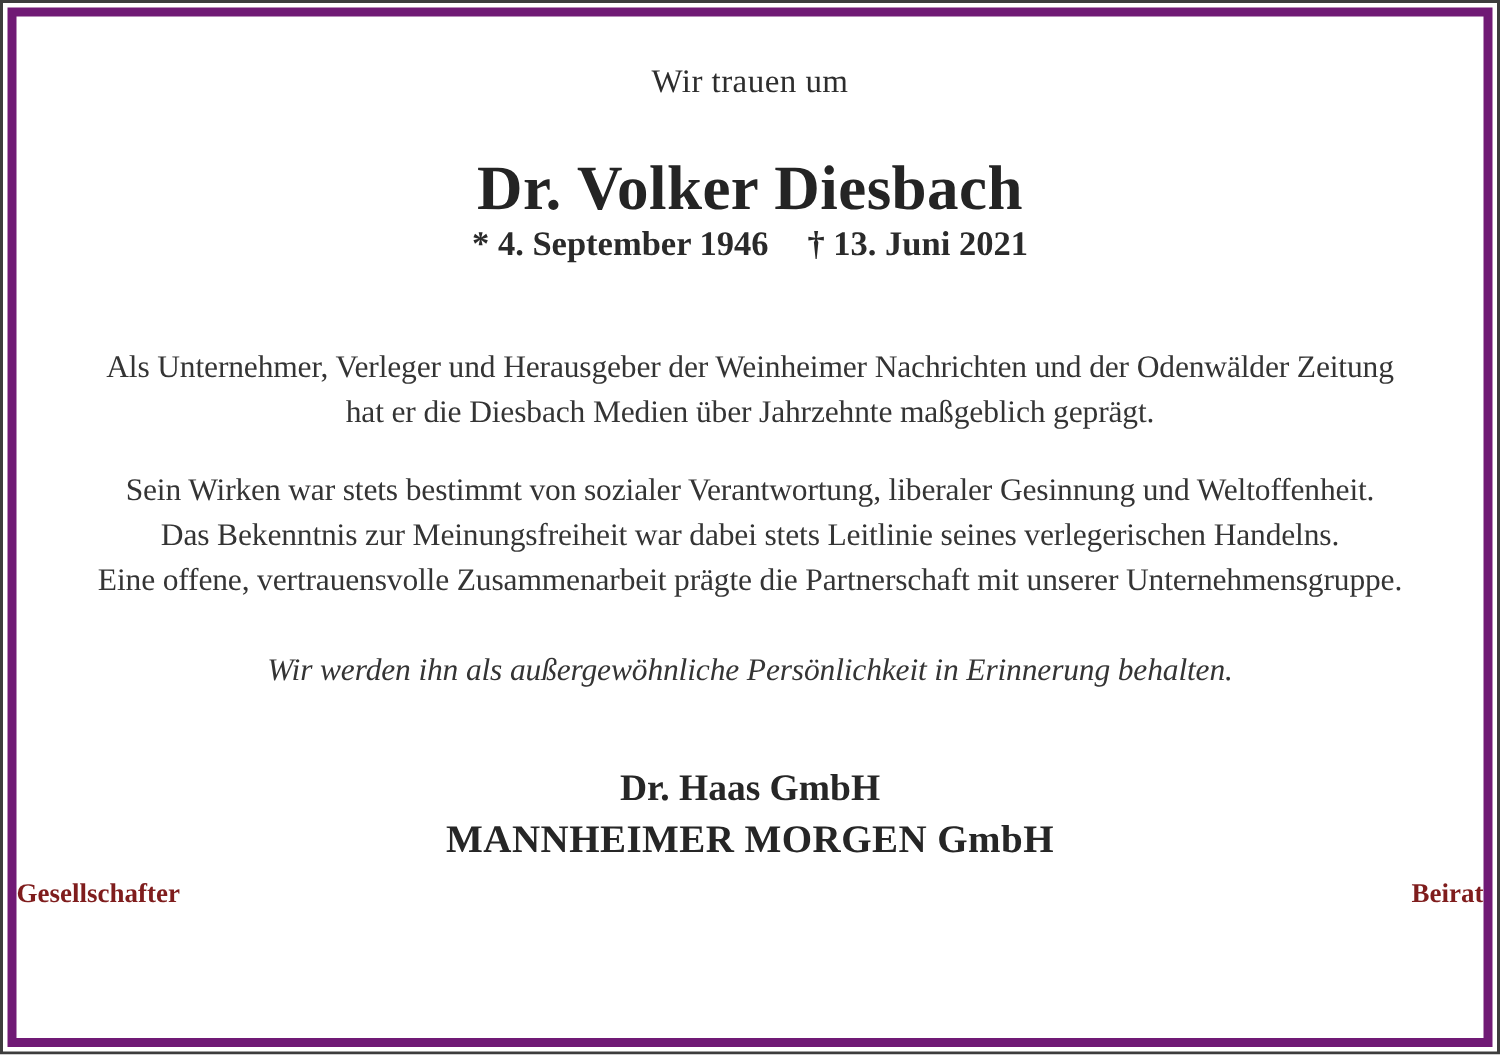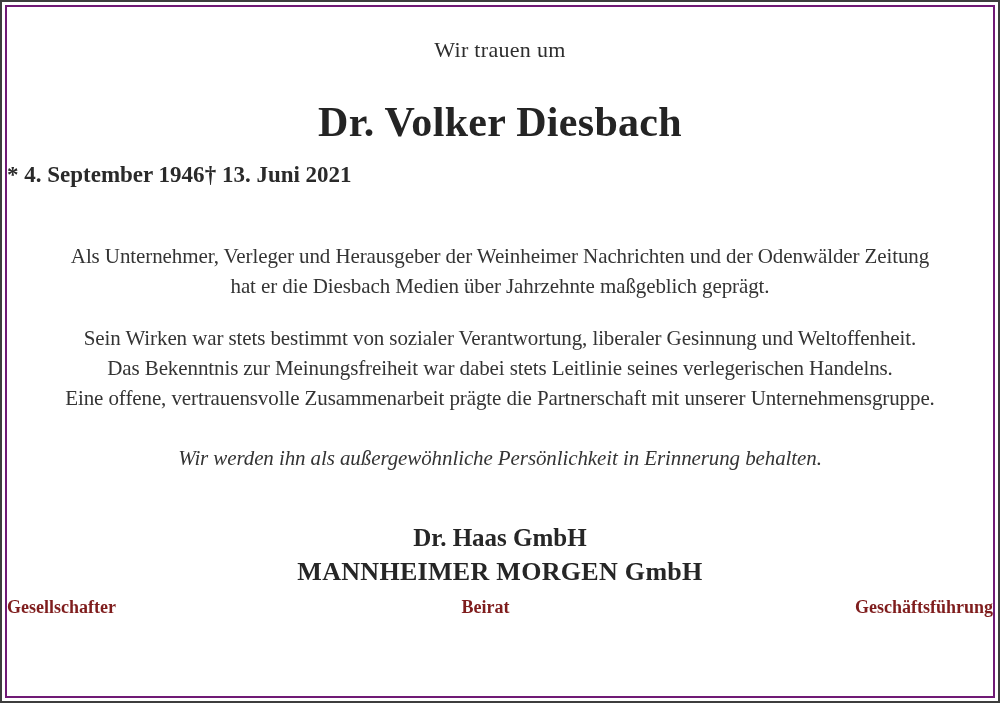--- a/index.html
+++ b/index.html
@@ -14,21 +14,21 @@
     box-sizing: border-box;
     background: #ffffff;
     border: 2px solid #3d3d3d;
     padding: 3px;
     font-family: "Liberation Serif", "DejaVu Serif", serif;
   }
   .card-inner {
     box-sizing: border-box;
     width: 100%;
     height: 100%;
-    border: 2px solid #701a75;
+    border: 6px solid #701a75;
     overflow: hidden;
     text-align: center;
   }
   .content {
     padding-top: 30px;
   }
   .intro {
     font-size: 22px;
     line-height: 26px;
     color: #2d2d2d;
@@ -37,25 +37,26 @@
   .name {
     font-size: 42px;
     line-height: 46px;
     font-weight: bold;
     color: #242424;
     margin-top: 36px;
     letter-spacing: 0.3px;
   }
   .dates {
     display: flex;
+    justify-content: center;
+    column-gap: 26px;
     font-size: 23px;
     line-height: 28px;
     font-weight: bold;
     color: #2a2a2a;
-    margin-top: 16px;
   }
   .para {
     font-size: 21px;
     line-height: 30px;
     color: #343434;
     white-space: pre-line;
     letter-spacing: -0.1px;
   }
   .para-1 { margin-top: 52px; }
   .para-2 { margin-top: 22px; }
@@ -113,18 +114,17 @@
 
       <div class="para para-4">Wir werden ihn als außergewöhnliche Persönlichkeit in Erinnerung behalten.</div>
 
       <div class="sig-company-1">Dr. Haas GmbH</div>
 
       <div class="sig-company-2">MANNHEIMER MORGEN GmbH</div>
 
       <div class="sig-roles">
         <span>Gesellschafter</span>
         <span>Beirat</span>
-        <span>Geschäftsführung</span>
       </div>
 
     </div>
   </div>
 </div>
 
 </body></html>

